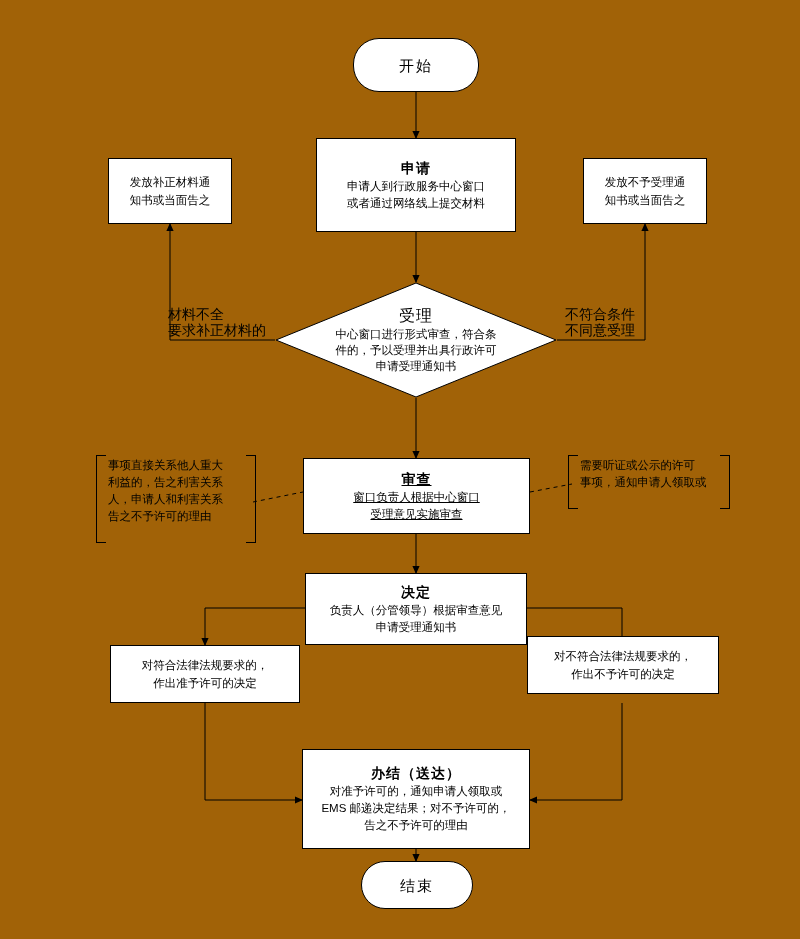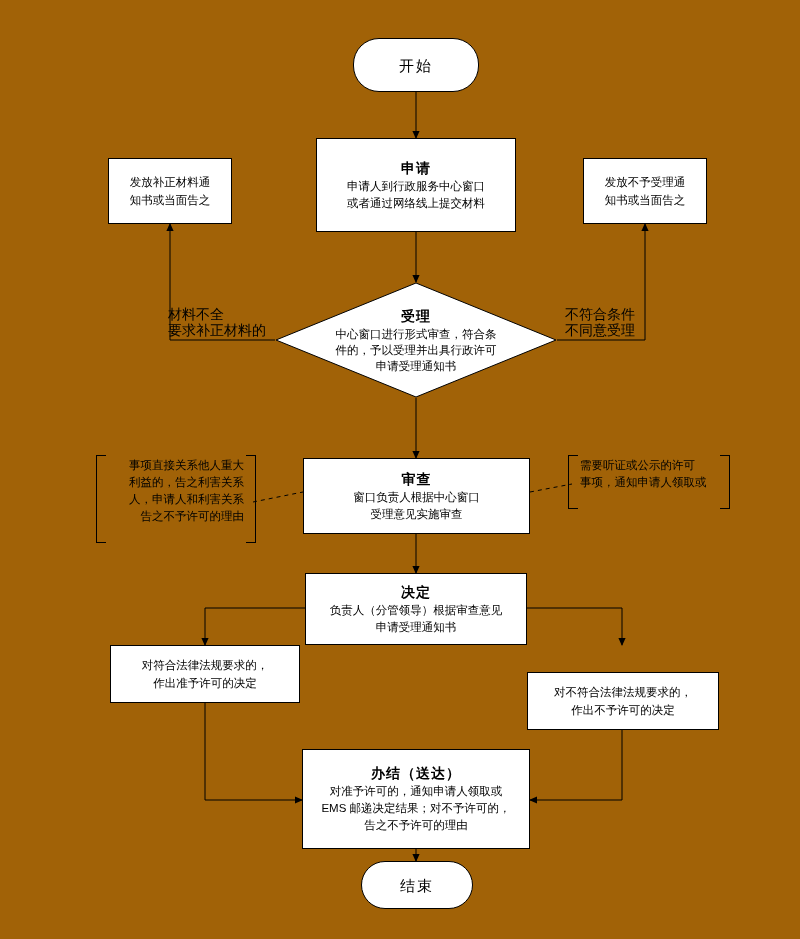--- a/index.html
+++ b/index.html
@@ -69,22 +69,22 @@
     position: absolute;
     left: 0;
     top: 0;
   }
   .diamond-text {
     position: relative;
     text-align: center;
     width: 210px;
   }
   .diamond-text .title {
-    font-weight: bold;
-    font-size: 14px;
+    font-weight: normal;
+    font-size: 16px;
     line-height: 20px;
     letter-spacing: 1px;
   }
   .diamond-text .body {
     font-size: 11.5px;
     line-height: 16px;
   }
   .edge-label {
     position: absolute;
     font-size: 14px;
@@ -191,30 +191,30 @@
       <div class="body">件的，予以受理并出具行政许可</div>
       <div class="body">申请受理通知书</div>
     </div>
   </div>
 
   <div class="edge-label" style="left:168px; top:306px; width:110px;">材料不全
 要求补正材料的</div>
   <div class="edge-label" style="left:565px; top:306px; width:110px;">不符合条件
 不同意受理</div>
 
-  <div class="node" style="left:303px; top:458px; width:227px; height:76px;">
+  <div class="node" style="left:303px; top:458px; width:227px; height:76px;text-decoration:underline;">
     <div class="title">审查</div>
     <div class="body">窗口负责人根据中心窗口</div>
     <div class="body">受理意见实施审查</div>
   </div>
 
   <div class="bracket-note" style="left:96px; top:455px; width:160px; height:86px;">
     <div class="brk left"></div>
     <div class="brk right"></div>
-    <div class="inner" style="padding-left:12px; padding-right:12px;text-align:right;">
+    <div class="inner" style="padding-left:12px; padding-right:12px;">
       <div>事项直接关系他人重大</div>
       <div>利益的，告之利害关系</div>
       <div>人，申请人和利害关系</div>
       <div>告之不予许可的理由</div>
     </div>
   </div>
 
   <div class="bracket-note" style="left:568px; top:455px; width:162px; height:52px;">
     <div class="brk left"></div>
     <div class="brk right"></div>
@@ -228,21 +228,21 @@
     <div class="title">决定</div>
     <div class="body">负责人（分管领导）根据审查意见</div>
     <div class="body">申请受理通知书</div>
   </div>
 
   <div class="node" style="left:110px; top:645px; width:190px; height:58px;">
     <div class="plain">对符合法律法规要求的，</div>
     <div class="plain">作出准予许可的决定</div>
   </div>
 
-  <div class="node" style="left:527px; top:672px; width:192px; height:58px;">
+  <div class="node" style="left:527px; top:636px; width:192px; height:58px;">
     <div class="plain">对不符合法律法规要求的，</div>
     <div class="plain">作出不予许可的决定</div>
   </div>
 
   <div class="node" style="left:302px; top:749px; width:228px; height:100px;">
     <div class="title">办结（送达）</div>
     <div class="body">对准予许可的，通知申请人领取或</div>
     <div class="body">EMS 邮递决定结果；对不予许可的，</div>
     <div class="body">告之不予许可的理由</div>
   </div>

